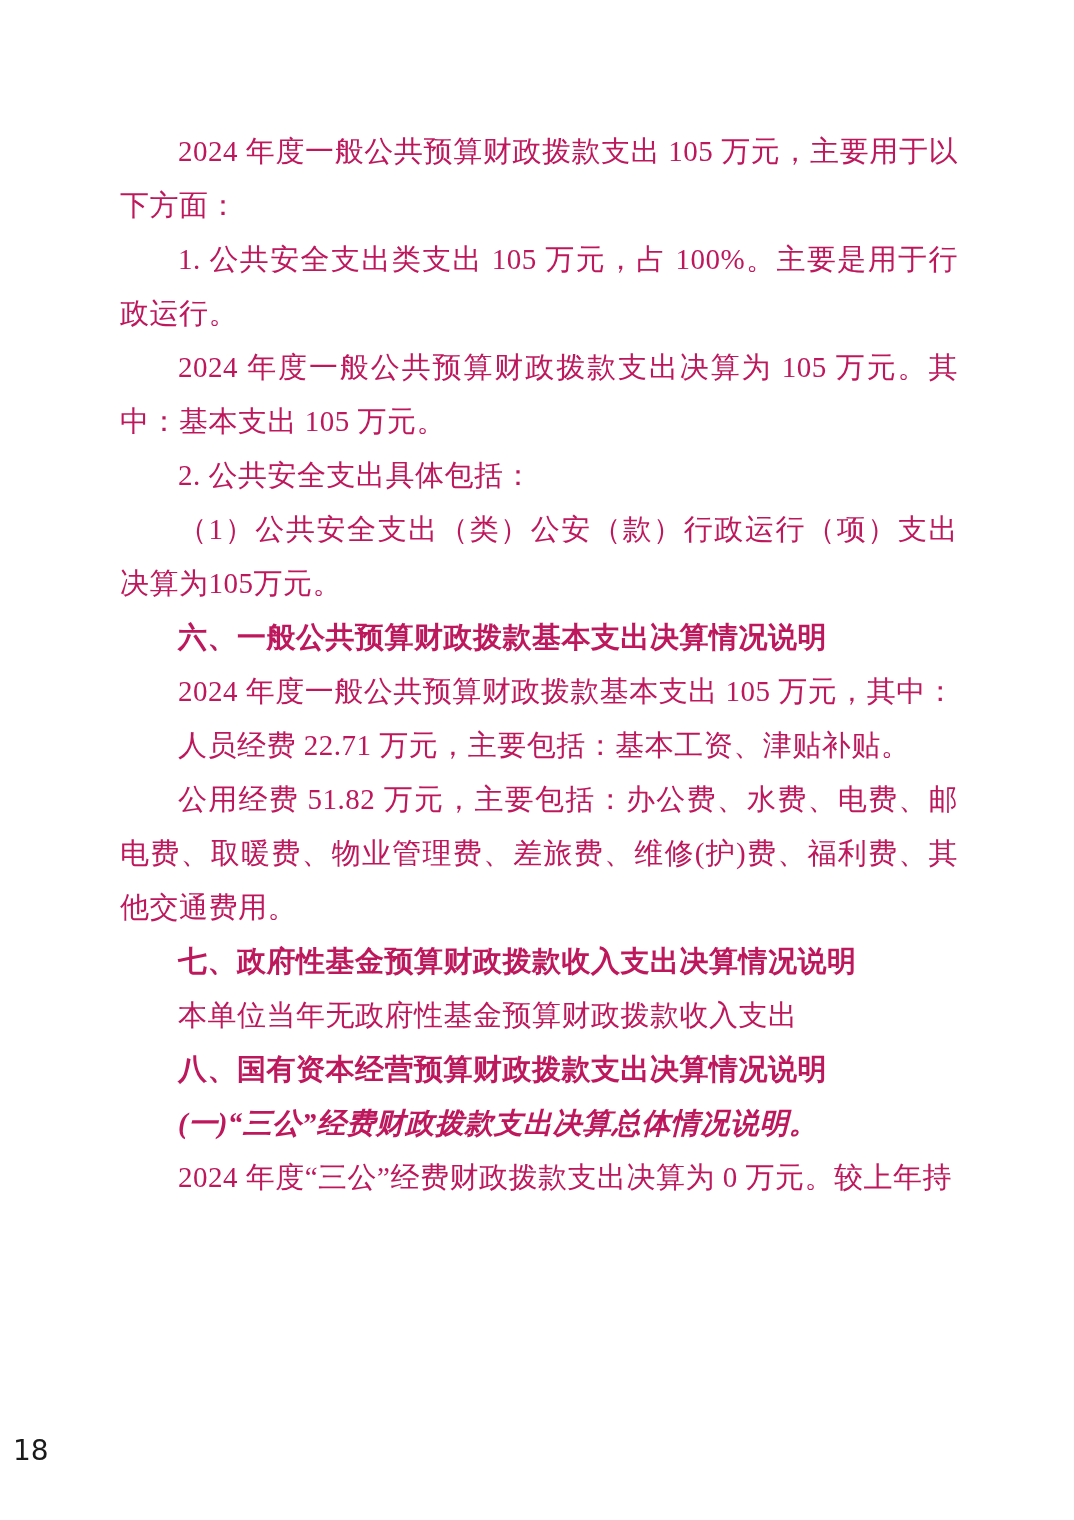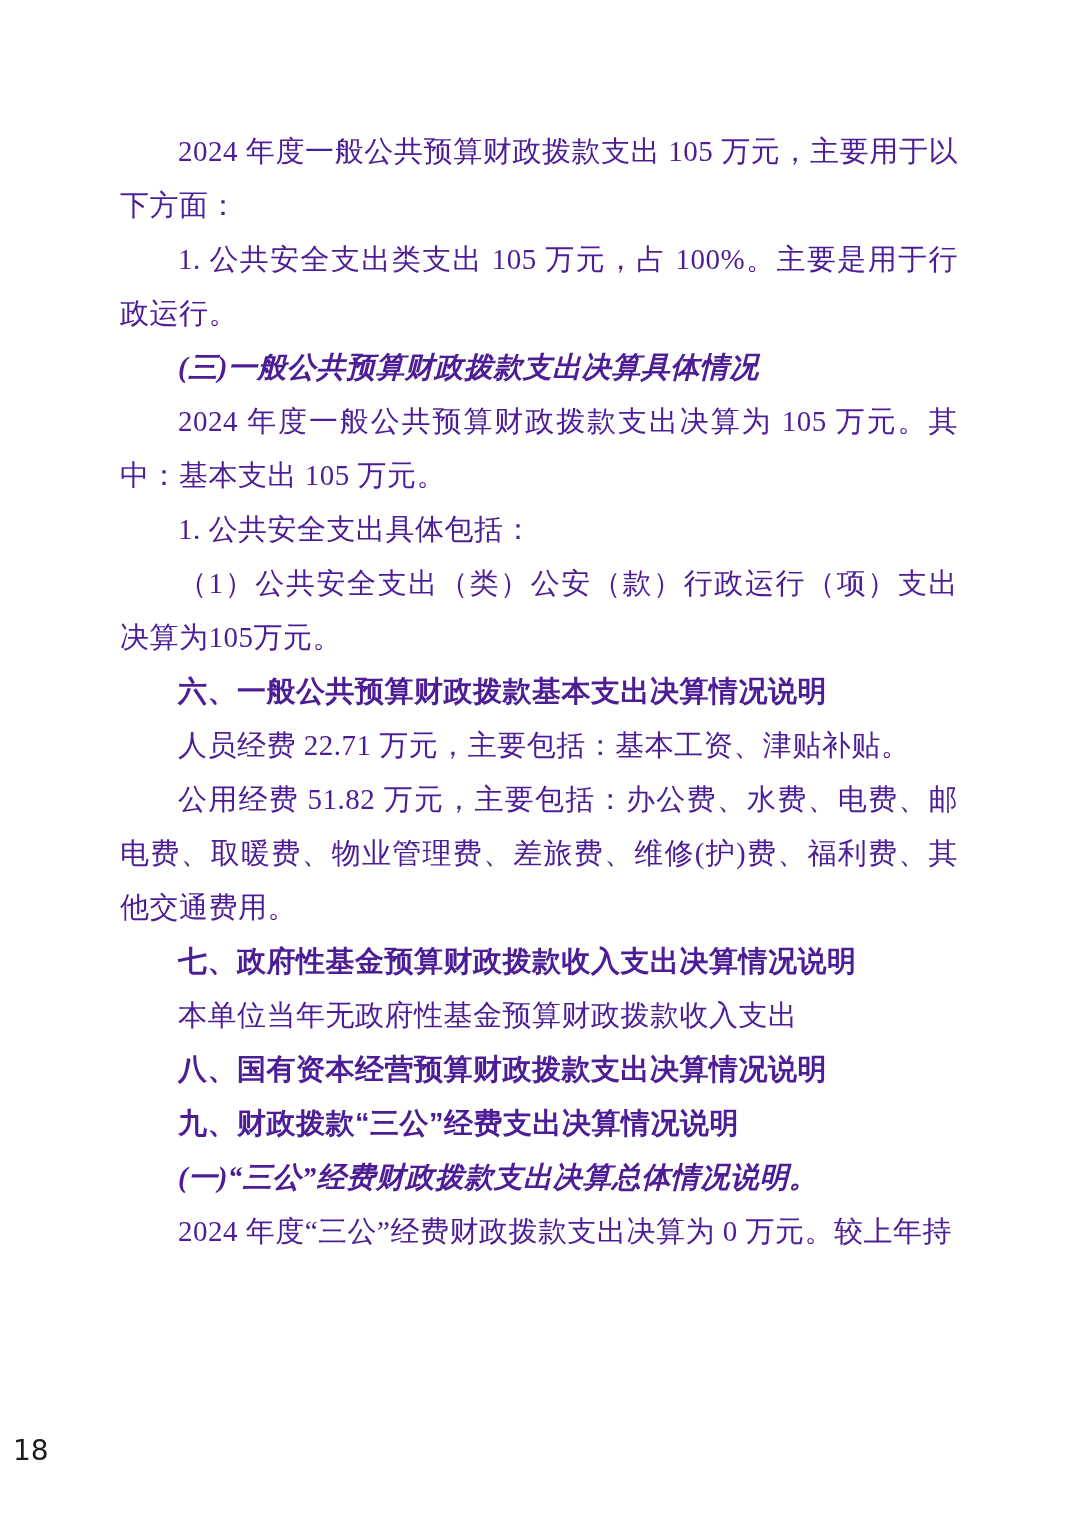--- a/index.html
+++ b/index.html
@@ -20,21 +20,21 @@
     top: 124px;
     width: 838px;
   }
   .para {
     margin: 0;
     padding: 0;
     font-size: 29px;
     line-height: 54px;
     text-align: justify;
     text-indent: 58px;
-    color: #4c1d95;
+    color: #be185d;
     letter-spacing: 0.5px;
     word-break: break-all;
   }
   .para.body {
     font-family: "Liberation Serif", "DejaVu Serif", serif;
     font-weight: 400;
   }
   .para.heading {
     font-family: "Liberation Sans", "DejaVu Sans", sans-serif;
     font-weight: 700;
@@ -58,31 +58,30 @@
     color: #1a1a1a;
   }
 </style>
 </head>
 <body>
 
 <main class="page-content">
   <div>
       <p class="para body">2024 年度一般公共预算财政拨款支出 105 万元，主要用于以下方面：</p>
       <p class="para body">1. 公共安全支出类支出 105 万元，占 100%。主要是用于行政运行。</p>
-      <p class="para kai">(三)一般公共预算财政拨款支出决算具体情况</p>
       <p class="para body">2024 年度一般公共预算财政拨款支出决算为 105 万元。其中：基本支出 105 万元。</p>
-      <p class="para body">1. 公共安全支出具体包括：</p>
+      <p class="para body">2. 公共安全支出具体包括：</p>
       <p class="para body">（1）公共安全支出（类）公安（款）行政运行（项）支出决算为105万元。</p>
       <p class="para heading">六、一般公共预算财政拨款基本支出决算情况说明</p>
+      <p class="para body">2024 年度一般公共预算财政拨款基本支出 105 万元，其中：</p>
       <p class="para body">人员经费 22.71 万元，主要包括：基本工资、津贴补贴。</p>
       <p class="para body">公用经费 51.82 万元，主要包括：办公费、水费、电费、邮电费、取暖费、物业管理费、差旅费、维修(护)费、福利费、其他交通费用。</p>
       <p class="para heading">七、政府性基金预算财政拨款收入支出决算情况说明</p>
       <p class="para body">本单位当年无政府性基金预算财政拨款收入支出</p>
       <p class="para heading">八、国有资本经营预算财政拨款支出决算情况说明</p>
-      <p class="para heading">九、财政拨款“三公”经费支出决算情况说明</p>
       <p class="para kai">(一)“三公”经费财政拨款支出决算总体情况说明。</p>
       <p class="para body">2024 年度“三公”经费财政拨款支出决算为 0 万元。较上年持</p>
     </div>
 </main>
 
 <footer class="page-footer">
   <span class="page-number">18</span>
 </footer>
 
 </body></html>

